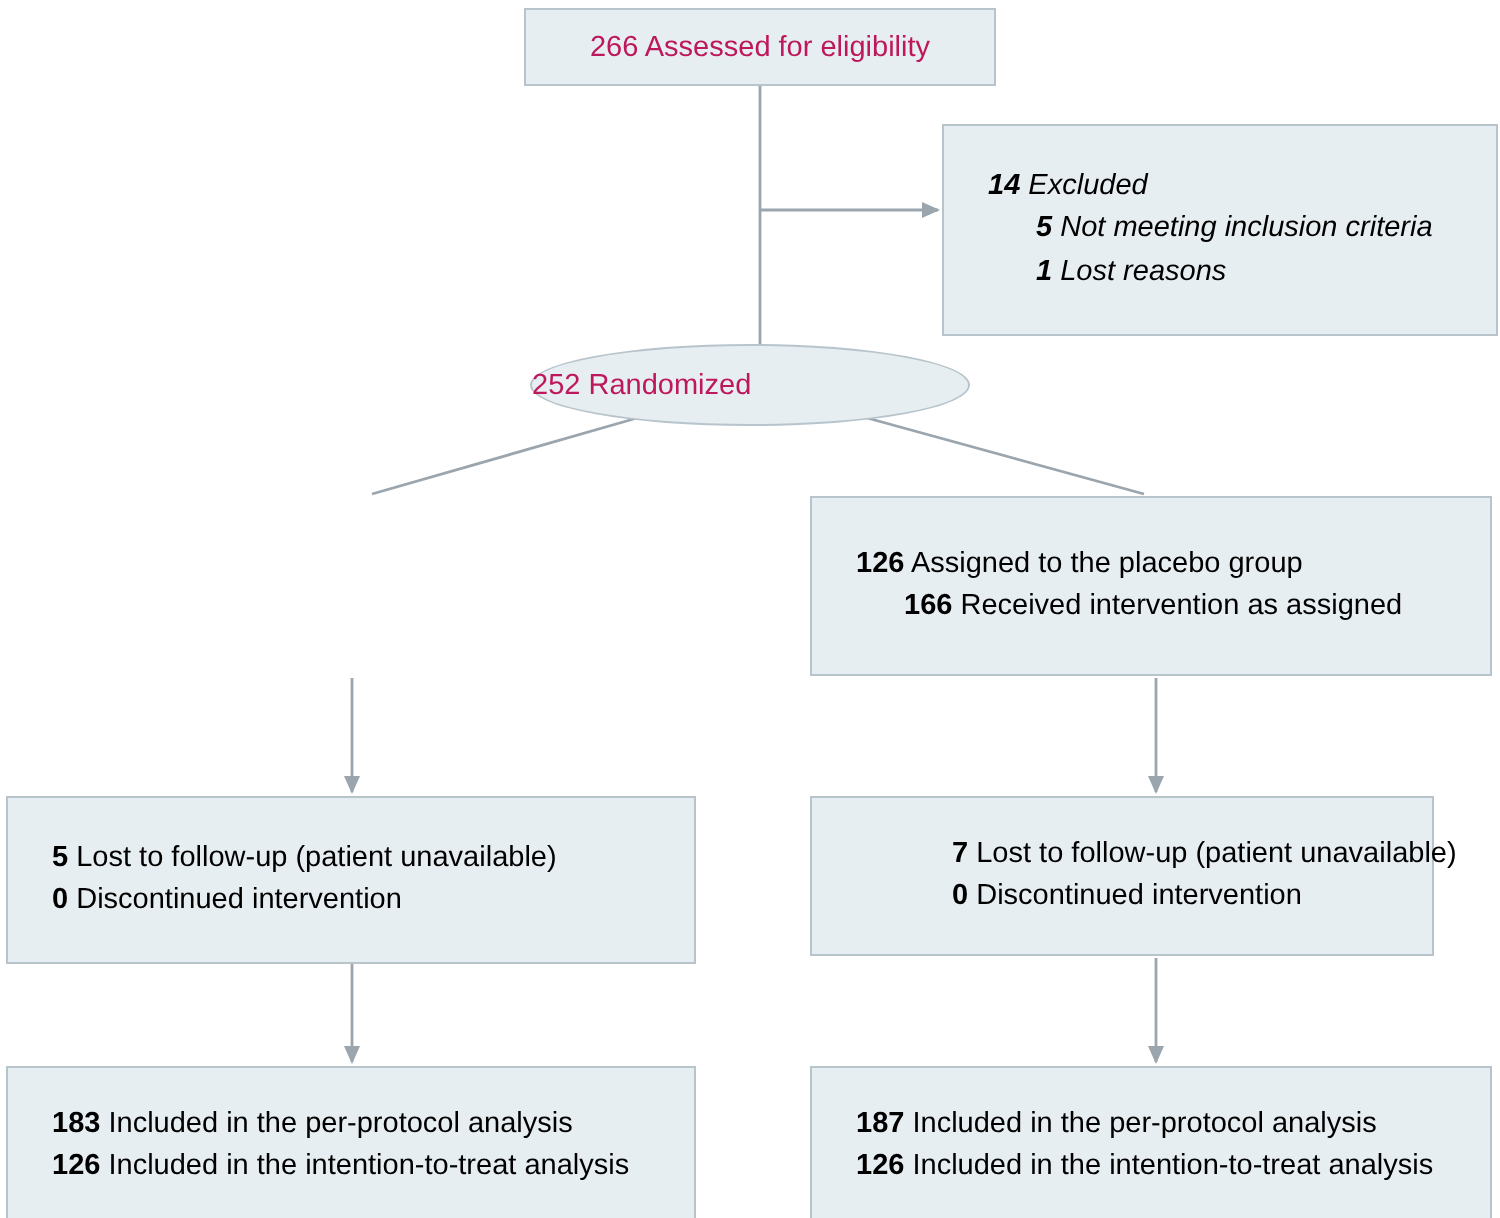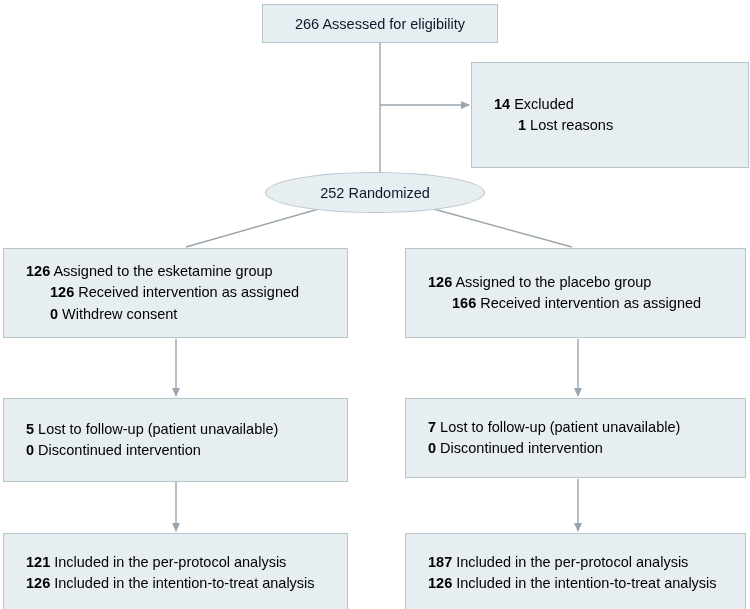--- a/index.html
+++ b/index.html
@@ -30,50 +30,49 @@
     position: absolute;
     box-sizing: border-box;
     background: #e7eef2;
     border: 1px solid #b8c4cc;
     display: flex;
     flex-direction: column;
     justify-content: center;
   }
   .node.ellipse {
     border-radius: 50%;
-    align-items: center;
   }
   .line {
     font-size: 14.5px;
     color: #000000;
     line-height: 1.45;
     white-space: nowrap;
   }
   .line .num {
     font-weight: bold;
   }
   .pad {
     padding-left: 22px;
   }
   .pad2 {
     padding-left: 46px;
   }
   .center-line {
     font-size: 14.5px;
-    color: #0f172a;
+    color: #be185d;
     white-space: nowrap;
   }
   
   #node-assessed   { left: 262px; top: 4px;   width: 236px; height: 39px; align-items: center; }
-  #node-excluded   { left: 471px; top: 62px;  width: 278px; height: 106px; }
+  #node-excluded   { left: 471px; top: 62px;  width: 278px; height: 106px; font-style: italic; }
   #node-randomized { left: 265px; top: 172px; width: 220px; height: 41px; }
   #node-alloc-left { left: 3px;   top: 248px; width: 345px; height: 90px; }
   #node-alloc-right{ left: 405px; top: 248px; width: 341px; height: 90px; }
   #node-fu-left    { left: 3px;   top: 398px; width: 345px; height: 84px; }
-  #node-fu-right   { left: 405px; top: 398px; width: 341px; height: 80px; }
+  #node-fu-right   { left: 405px; top: 398px; width: 312px; height: 80px; padding-left: 48px; }
   #node-an-left    { left: 3px;   top: 533px; width: 345px; height: 80px; }
   #node-an-right   { left: 405px; top: 533px; width: 341px; height: 80px; }
 </style>
 </head>
 <body>
 
 <div id="diagram">
 
   <svg class="connectors" viewBox="0 0 750 609" xmlns="http://www.w3.org/2000/svg">
     <defs>
@@ -105,46 +104,36 @@
       <span>Assessed for eligibility</span>
     </div>
   </div>
 
   <div class="node" id="node-excluded">
     <div class="line pad">
       <span class="num">14</span>
       <span>Excluded</span>
     </div>
     <div class="line pad2">
+      <span class="num">5</span>
+      <span>Not meeting inclusion criteria</span>
+    </div>
+    <div class="line pad2">
       <span class="num">1</span>
       <span>Lost reasons</span>
     </div>
   </div>
 
   <div class="node ellipse" id="node-randomized">
     <div class="center-line">
       <span class="num">252</span>
       <span>Randomized</span>
     </div>
   </div>
 
-  <div class="node" id="node-alloc-left">
-    <div class="line pad">
-      <span class="num">126</span>
-      <span>Assigned to the esketamine group</span>
-    </div>
-    <div class="line pad2">
-      <span class="num">126</span>
-      <span>Received intervention as assigned</span>
-    </div>
-    <div class="line pad2">
-      <span class="num">0</span>
-      <span>Withdrew consent</span>
-    </div>
-  </div>
 
   <div class="node" id="node-alloc-right">
     <div class="line pad">
       <span class="num">126</span>
       <span>Assigned to the placebo group</span>
     </div>
     <div class="line pad2">
       <span class="num">166</span>
       <span>Received intervention as assigned</span>
     </div>
@@ -167,21 +156,21 @@
       <span>Lost to follow-up (patient unavailable)</span>
     </div>
     <div class="line pad">
       <span class="num">0</span>
       <span>Discontinued intervention</span>
     </div>
   </div>
 
   <div class="node" id="node-an-left">
     <div class="line pad">
-      <span class="num">121</span>
+      <span class="num">183</span>
       <span>Included in the per-protocol analysis</span>
     </div>
     <div class="line pad">
       <span class="num">126</span>
       <span>Included in the intention-to-treat analysis</span>
     </div>
   </div>
 
   <div class="node" id="node-an-right">
     <div class="line pad">

